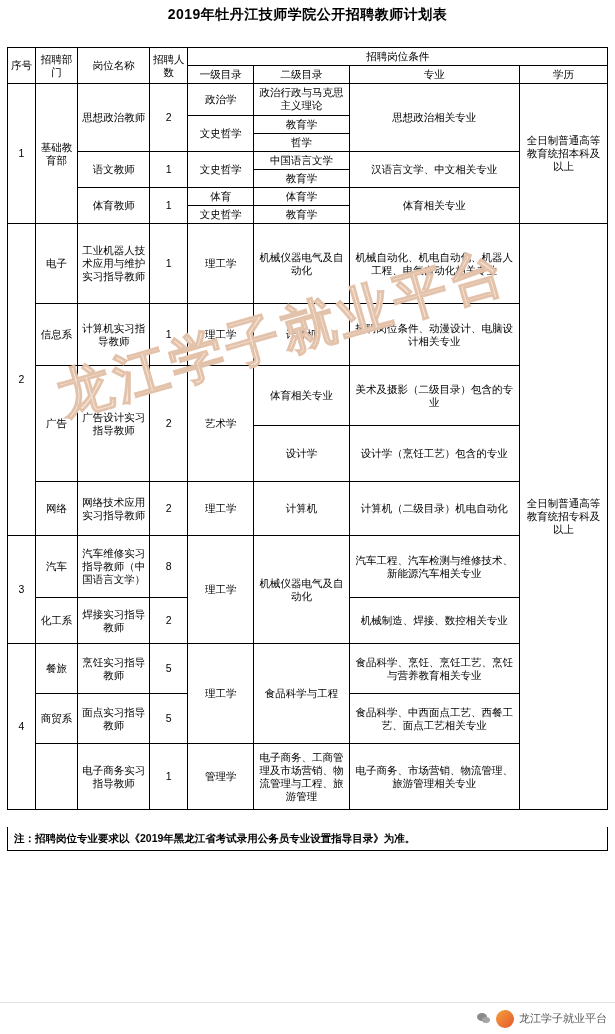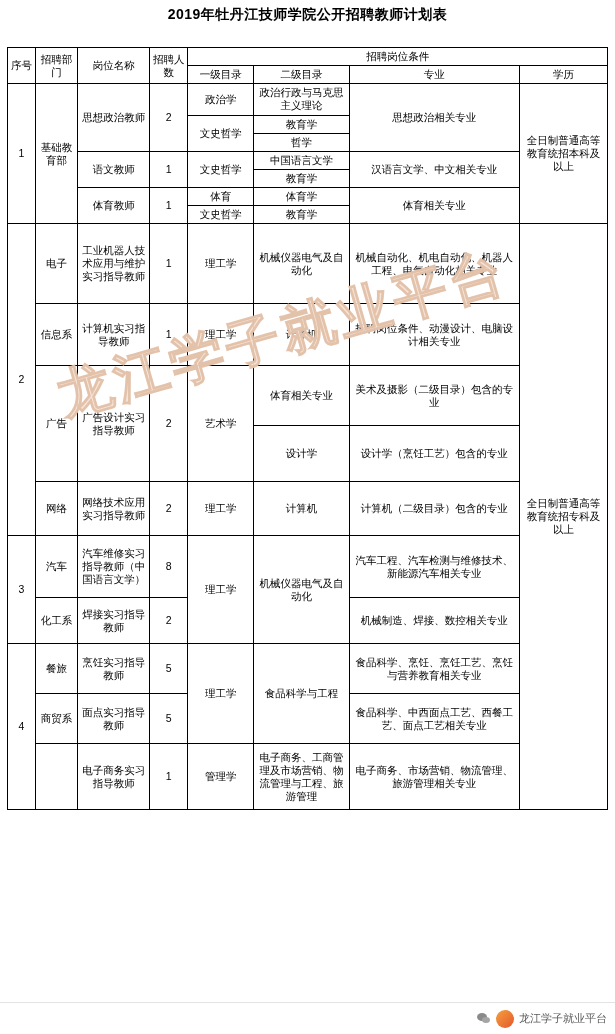--- a/index.html
+++ b/index.html
@@ -225,21 +225,21 @@
       <tr style="height:56px">
         <td>设计学</td>
         <td>设计学（烹饪工艺）包含的专业</td>
       </tr>
       <tr style="height:54px">
         <td>网络</td>
         <td class="small">网络技术应用实习指导教师</td>
         <td>2</td>
         <td>理工学</td>
         <td>计算机</td>
-        <td>计算机（二级目录）包含的专业</td>
+        <td>计算机（二级目录）机电自动化</td>
       </tr>
 
       <tr style="height:62px">
         <td rowspan="2">3</td>
         <td>汽车</td>
         <td class="small">汽车维修实习指导教师（中国语言文学）</td>
         <td>8</td>
         <td rowspan="2">理工学</td>
         <td rowspan="2">机械仪器电气及自动化</td>
         <td>汽车工程、汽车检测与维修技术、新能源汽车相关专业</td>
@@ -270,20 +270,21 @@
         <td></td>
         <td class="small">电子商务实习指导教师</td>
         <td>1</td>
         <td>管理学</td>
         <td class="small">电子商务、工商管理及市场营销、物流管理与工程、旅游管理</td>
         <td>电子商务、市场营销、物流管理、旅游管理相关专业</td>
       </tr>
     </tbody>
   </table>
 
+  <div class="note">注：招聘岗位专业要求以《2019年黑龙江省考试录用公务员专业设置指导目录》为准。</div>
 
   <div class="watermark">龙江学子就业平台</div>
 
   <div class="footer">
     <div class="wx">
       <span class="wx-icon"></span>
       <span class="wx-logo"></span>
       <span>龙江学子就业平台</span>
     </div>
   </div>

